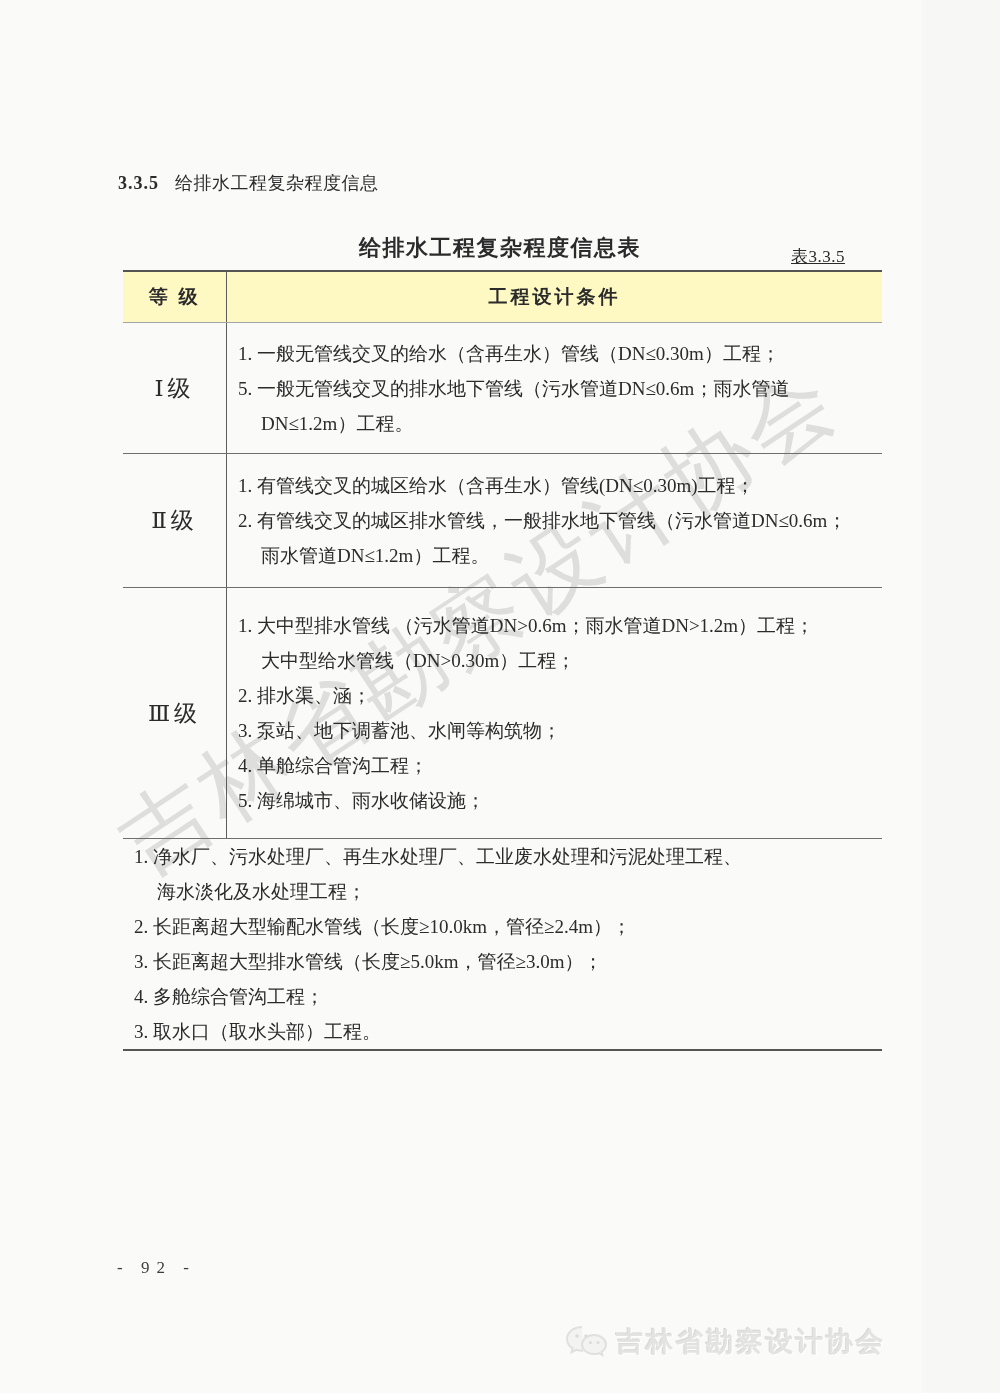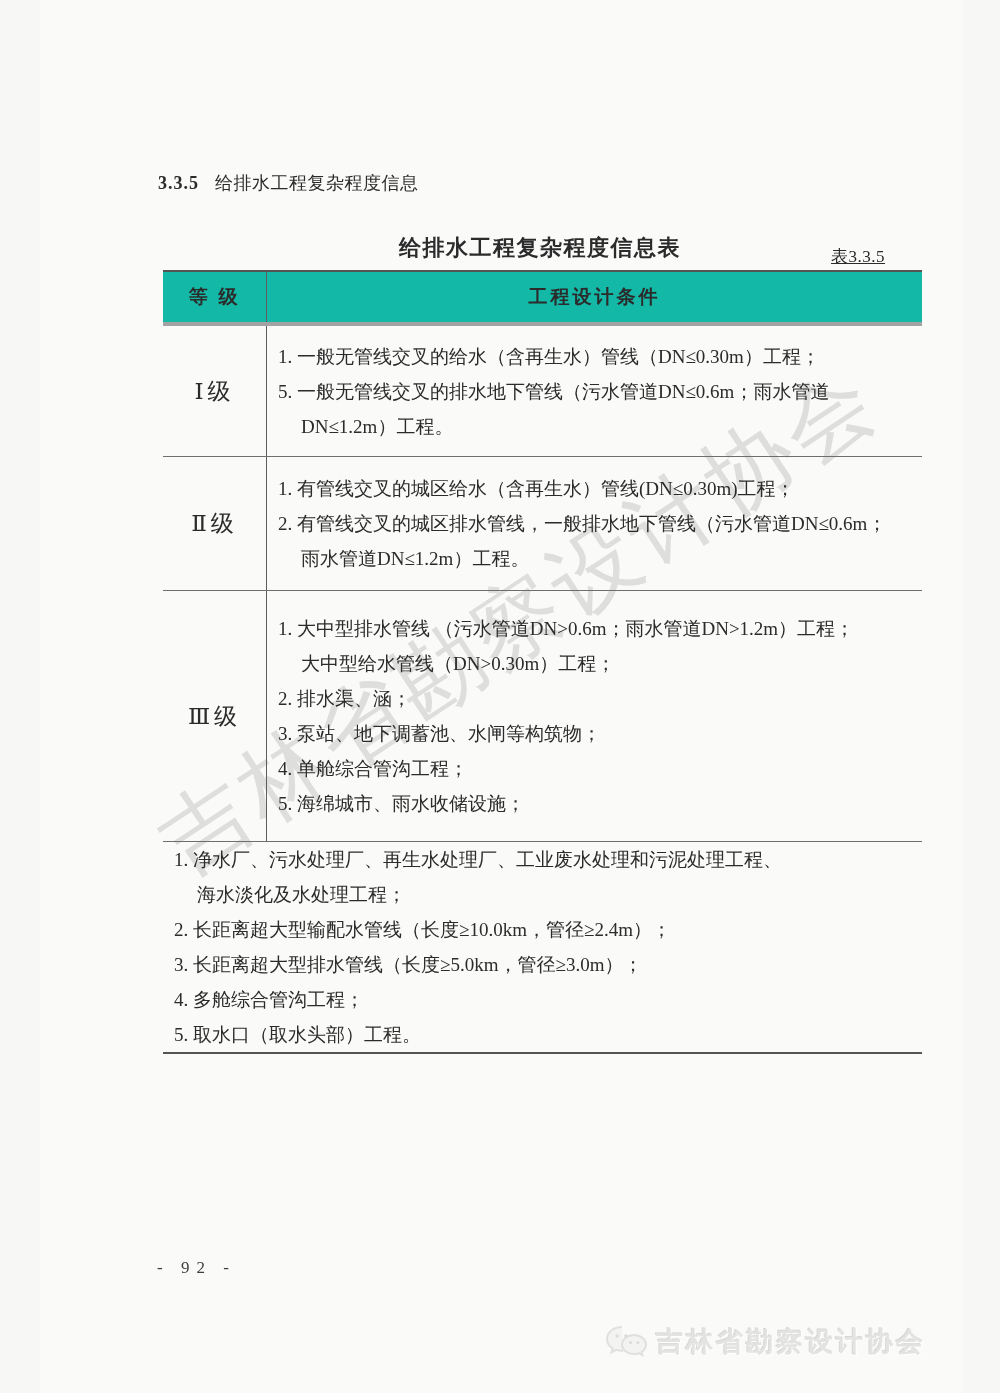--- a/index.html
+++ b/index.html
@@ -7,21 +7,20 @@
     background:#f7f7f6;
     font-family:"Liberation Serif","DejaVu Serif",serif;
   }
   .page{
     position:relative;
     width:922px;
     height:1393px;
     background:#fafaf9;
     overflow:hidden;
     color:#2b2b2b;
-    margin-left:40px;
   }
   
   .heading{
     position:absolute;
     left:118px; top:171px;
     font-size:18px;
     white-space:nowrap;
   }
   .sec-num{font-weight:bold; margin-right:16px; letter-spacing:1px;}
   .sec-title{letter-spacing:0.5px;}
@@ -65,22 +64,22 @@
     left:123px; top:270px;
     width:759px;
     border-top:2.5px solid #555;
     border-bottom:2.5px solid #555;
     z-index:2;
     box-sizing:border-box;
   }
   .t-head{
     display:flex;
     height:50px;
-    border-bottom:4px solid #a3a3a3;
-    background:#14b8a6;
+    border-bottom:1px solid #a3a3a3;
+    background:#fef9c3;
     text-align:right;
   }
   .t-grade{
     width:104px;
     min-width:104px;
     border-right:1px solid #5d5d5d;
     display:flex;
     align-items:center;
     justify-content:center;
     box-sizing:border-box;
@@ -193,21 +192,21 @@
             <div class="line">5. 海绵城市、雨水收储设施；</div>
           </div>
         </div>
         <div class="t-row">
           <div class="t-cond t-cond-body">
             <div class="line">1. 净水厂、污水处理厂、再生水处理厂、工业废水处理和污泥处理工程、</div>
             <div class="line cont">海水淡化及水处理工程；</div>
             <div class="line">2. 长距离超大型输配水管线（长度≥10.0km，管径≥2.4m）；</div>
             <div class="line">3. 长距离超大型排水管线（长度≥5.0km，管径≥3.0m）；</div>
             <div class="line">4. 多舱综合管沟工程；</div>
-            <div class="line">5. 取水口（取水头部）工程。</div>
+            <div class="line">3. 取水口（取水头部）工程。</div>
           </div>
         </div>
       </div>
   </div>
 
   <div class="pageno">- 92 -</div>
 
   <div class="footer">
     <svg class="wx-icon" width="42" height="34" viewBox="0 0 42 34">
       <g fill="none" stroke="#e0e0de" stroke-width="2">

